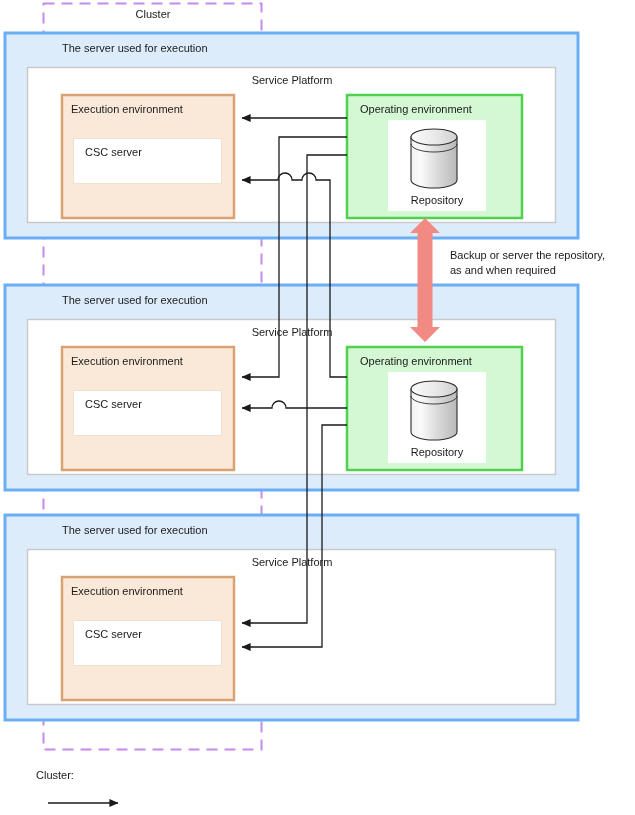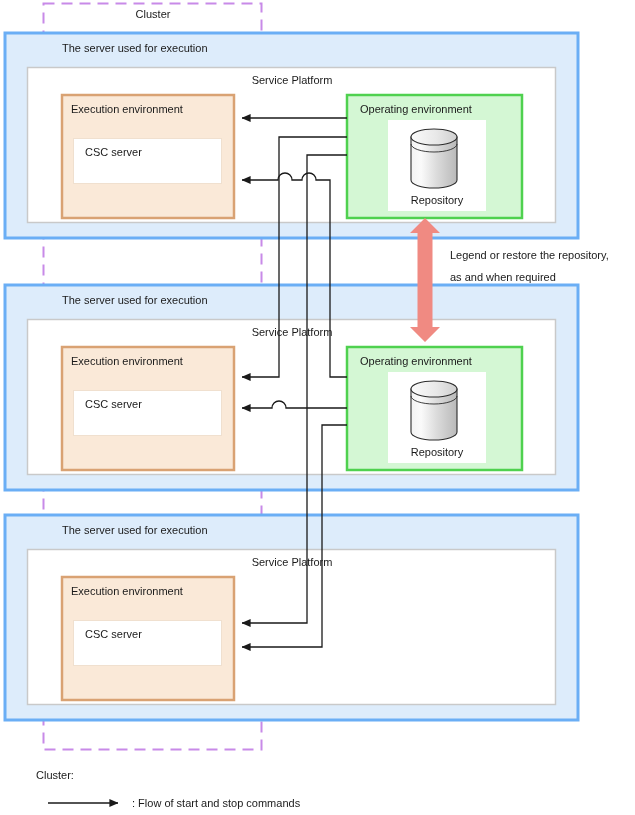--- a/index.html
+++ b/index.html
@@ -110,19 +110,18 @@
   <div class="lbl" style="left:71px;top:355px;">Execution environment</div>
   <div class="lbl" style="left:85px;top:398px;">CSC server</div>
   <div class="lbl" style="left:360px;top:355px;">Operating environment</div>
   <div class="lbl lbl-center" style="left:389px;top:446px;width:96px;">Repository</div>
 
   <div class="lbl" style="left:62px;top:524px;">The server used for execution</div>
   <div class="lbl lbl-center" style="left:28px;top:556px;width:528px;">Service Platform</div>
   <div class="lbl" style="left:71px;top:585px;">Execution environment</div>
   <div class="lbl" style="left:85px;top:628px;">CSC server</div>
 
-  <div class="lbl" style="left:450px;top:249px;">Legend or restore the repository,</div>
-  <div class="lbl" style="left:450px;top:271px;">as and when required</div>
+  <div class="lbl" style="left:450px;top:249px;">Backup or server the repository,</div>
+  <div class="lbl" style="left:450px;top:264px;">as and when required</div>
 
   <div class="lbl" style="left:36px;top:769px;">Cluster:</div>
-  <div class="lbl" style="left:132px;top:797px;">: Flow of start and stop commands</div>
 
 </div>
 
 </body></html>

